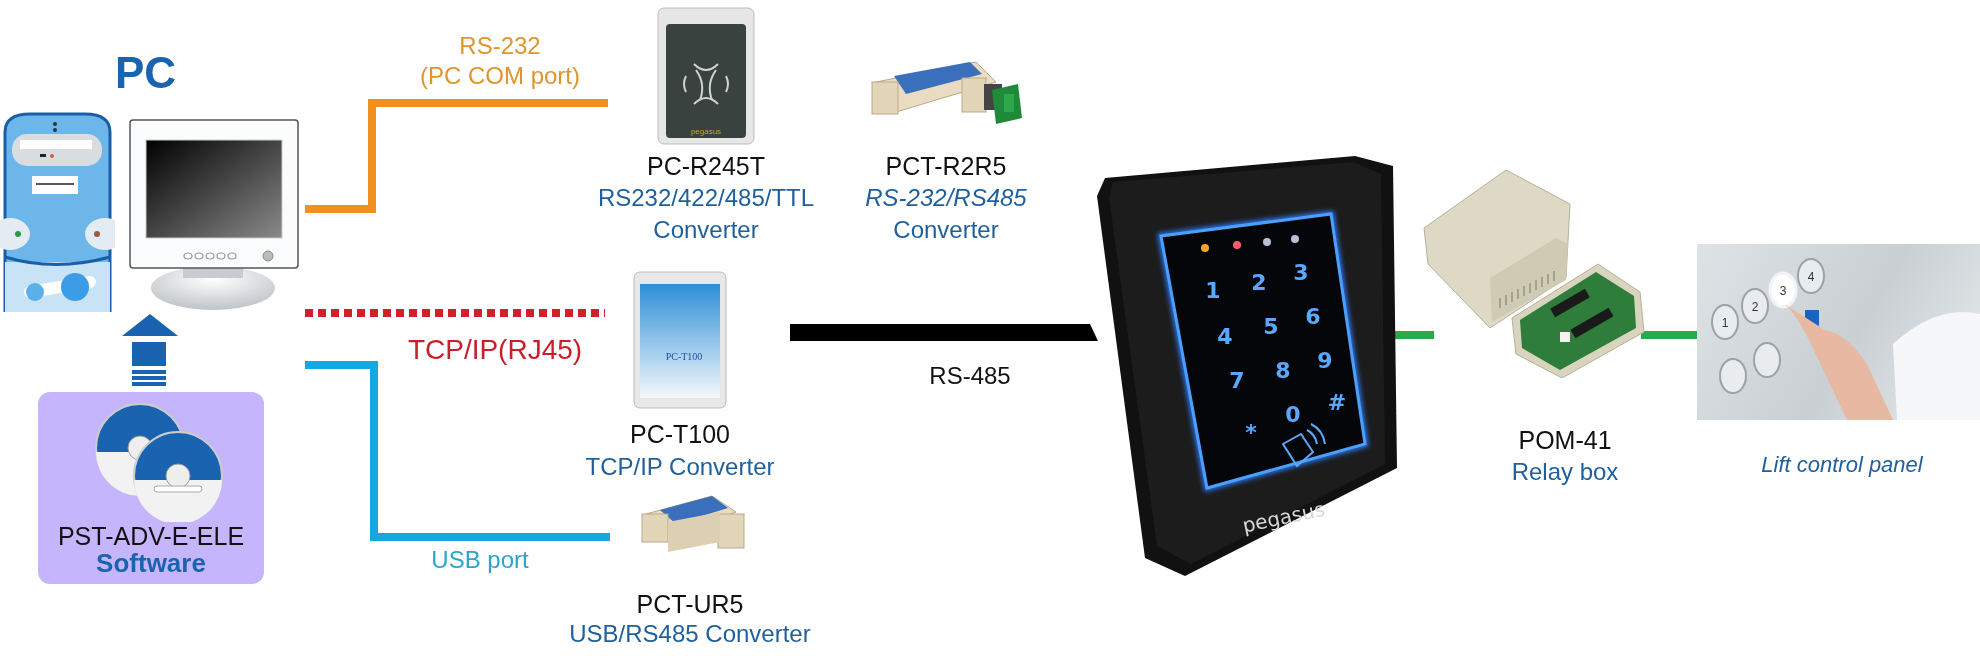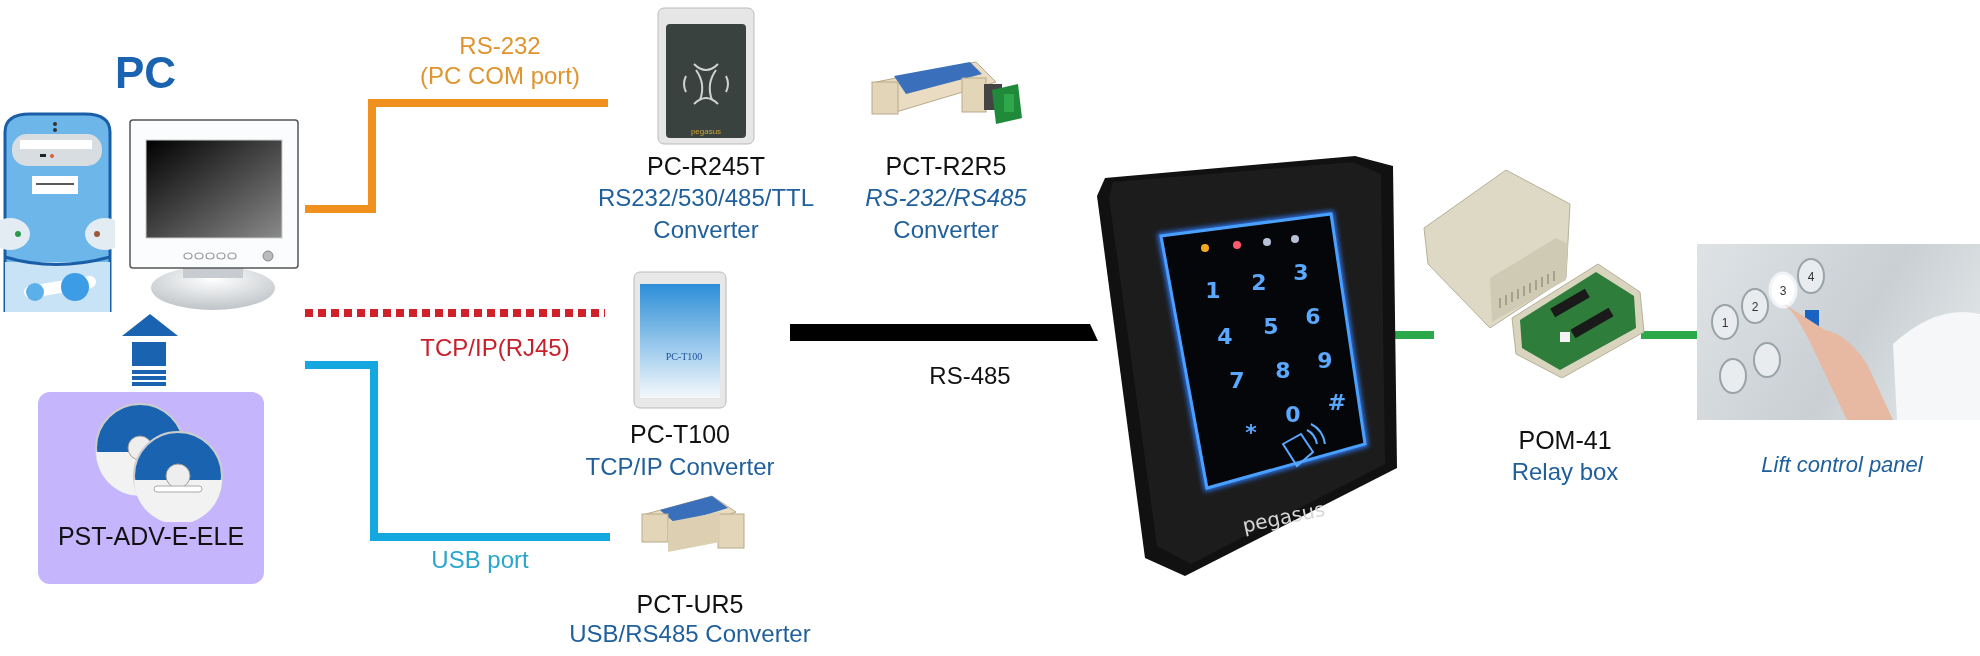--- a/index.html
+++ b/index.html
@@ -83,30 +83,31 @@
       <circle cx="46" cy="46" r="44" fill="#1a63b0" stroke="#ccc" stroke-width="2"></circle>
       <path d="M2 50 A44 44 0 0 0 90 50 Z" fill="#f2f2f2"></path>
       <circle cx="46" cy="46" r="12" fill="#eee" stroke="#999"></circle>
       <circle cx="84" cy="74" r="44" fill="#1a63b0" stroke="#ccc" stroke-width="2"></circle>
       <path d="M40 78 A44 44 0 0 0 128 78 Z" fill="#f2f2f2"></path>
       <circle cx="84" cy="74" r="12" fill="#eee" stroke="#999"></circle>
       <rect x="60" y="84" width="48" height="6" rx="3" fill="#fff" stroke="#aaa"></rect>
     </svg>
   </div>
   <div class="lbl" style="left:0; width:226px; top:130px; font-size:25px; color:#111;">PST-ADV-E-ELE</div>
+  <div class="lbl" style="left:0; width:226px; top:157px; font-size:26px; font-weight:bold; color:#1a63b0;">Software</div>
 </div>
 
 <div class="line" style="left:305px; top:205px; width:70px; height:8px; background:#f0901e;"></div>
 <div class="line" style="left:368px; top:99px; width:8px; height:114px; background:#f0901e;"></div>
 <div class="line" style="left:368px; top:99px; width:240px; height:8px; background:#f0901e;"></div>
 <div class="lbl" style="left:400px; width:200px; top:32px; font-size:24px; color:#e0942e;">RS-232</div>
 <div class="lbl" style="left:400px; width:200px; top:62px; font-size:24px; color:#e0942e;">(PC COM port)</div>
 
 <div class="line" style="left:305px; top:309px; width:300px; height:8px; background: repeating-linear-gradient(90deg, #d0202a 0 8px, transparent 8px 13px);"></div>
-<div class="lbl" style="left:395px; width:200px; top:334px; font-size:24px; color:#c8202a;">TCP/IP(RJ45)</div>
+<div class="lbl" style="left:395px; width:200px; top:334px; font-size:28px; color:#c8202a;">TCP/IP(RJ45)</div>
 
 <div class="line" style="left:305px; top:361px; width:72px; height:8px; background:#15a8e0;"></div>
 <div class="line" style="left:370px; top:361px; width:8px; height:180px; background:#15a8e0;"></div>
 <div class="line" style="left:370px; top:533px; width:240px; height:8px; background:#15a8e0;"></div>
 <div class="lbl" style="left:420px; width:120px; top:546px; font-size:24px; color:#2aa6cc;">USB port</div>
 
 <div class="abs" style="left:790px; top:324px;">
   <svg width="310" height="18" viewBox="0 0 310 18">
       <polygon points="0,0 300,0 308,17 0,17" fill="#000"></polygon>
     </svg>
@@ -125,21 +126,21 @@
         <path d="M38 98 Q50 86 62 98"></path>
       <path d="M40 64 Q50 78 44 94"></path>
         <path d="M60 64 Q50 78 56 94"></path>
       <path d="M30 70 Q26 78 30 86"></path>
         <path d="M70 70 Q74 78 70 86"></path>
     </g>
     <text x="50" y="128" font-size="8" fill="#c9a431" text-anchor="middle" font-family="Liberation Sans, sans-serif">pegasus</text>
   </svg>
 </div>
 <div class="lbl model" style="left:586px; width:240px; top:152px;">PC-R245T</div>
-<div class="lbl desc" style="left:566px; width:280px; top:184px;">RS232/530/485/TTL</div>
+<div class="lbl desc" style="left:566px; width:280px; top:184px;">RS232/422/485/TTL</div>
 <div class="lbl desc" style="left:586px; width:240px; top:216px;">Converter</div>
 
 <div class="abs" style="left:866px; top:52px;">
   <svg width="160" height="90" viewBox="0 0 160 90">
     <polygon points="10,30 110,10 130,30 30,60" fill="#e9dcc2" stroke="#b9a98a"></polygon>
     <polygon points="28,24 104,10 116,22 40,42" fill="#3a6fbc"></polygon>
     <rect x="6" y="30" width="26" height="32" fill="#e3d5b8" stroke="#b9a98a"></rect>
     <rect x="96" y="26" width="24" height="34" fill="#e3d5b8" stroke="#b9a98a"></rect>
     <rect x="118" y="32" width="18" height="26" fill="#444"></rect>
     <polygon points="126,38 152,32 156,66 130,72" fill="#1f8a3a"></polygon>

